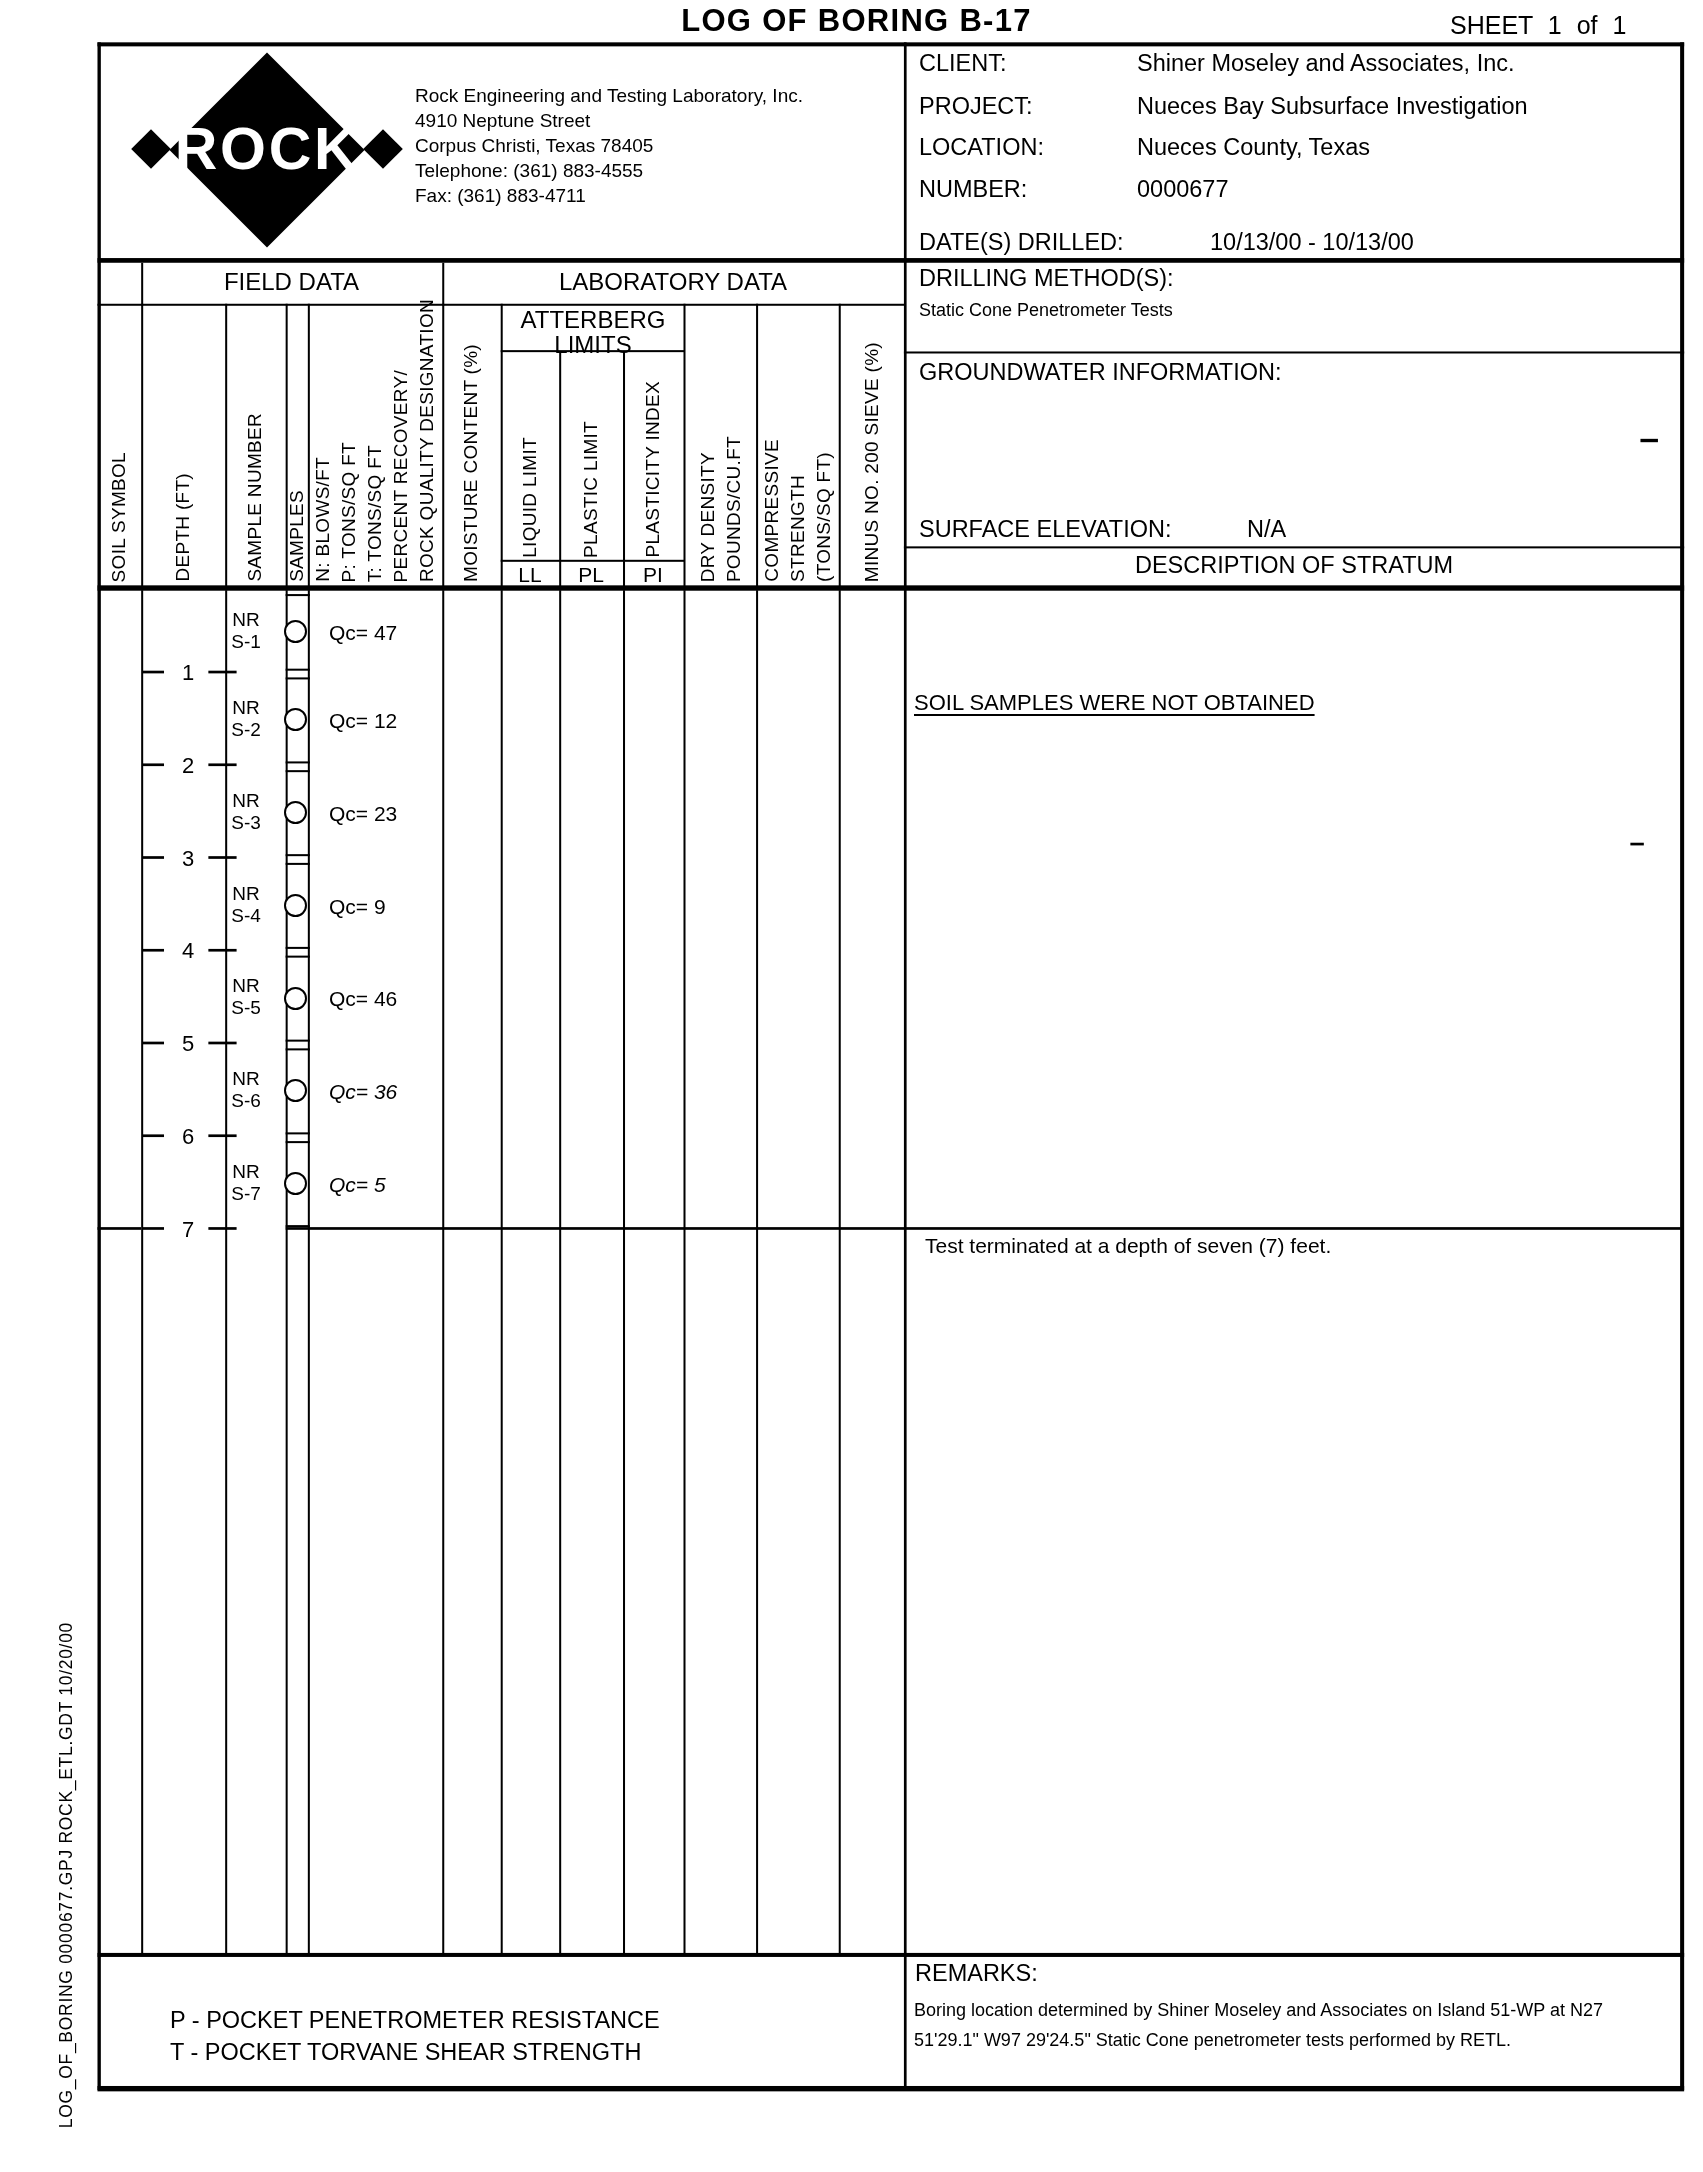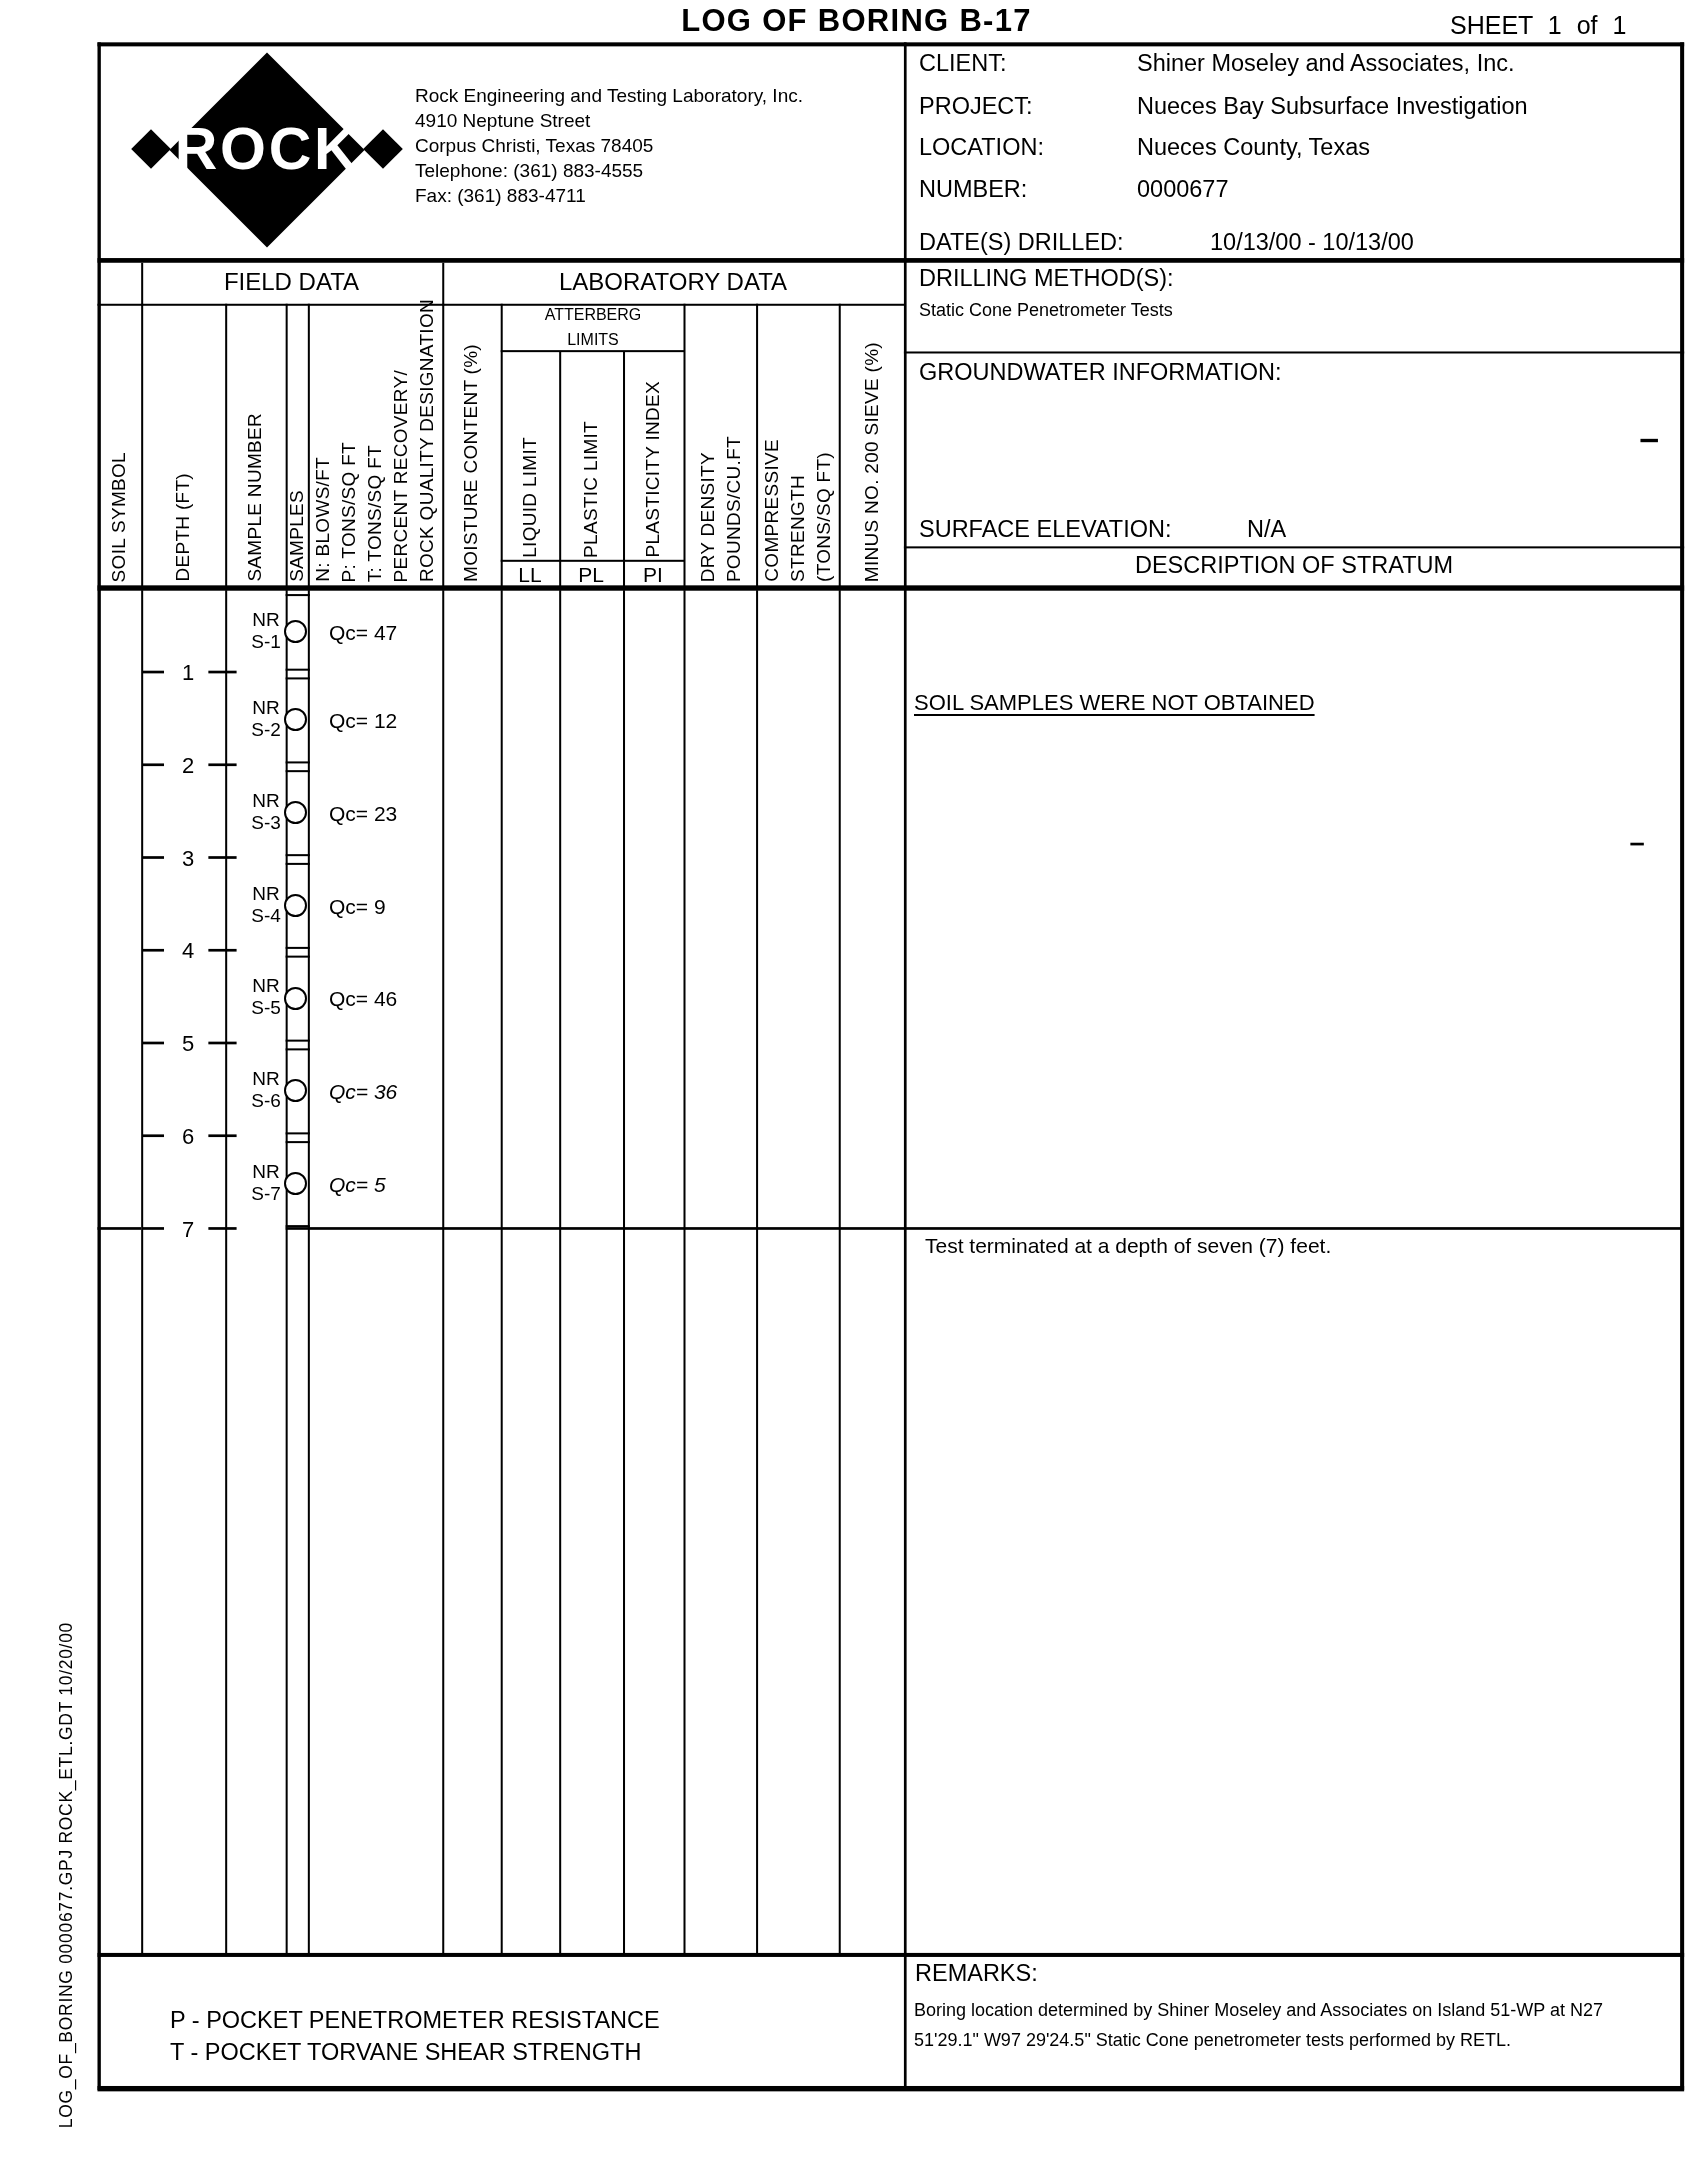--- a/index.html
+++ b/index.html
@@ -12,27 +12,27 @@
   }
   svg.grid { position:absolute; left:0; top:0; }
   .abs { position:absolute; }
   .title { position:absolute; left:571px; top:2.7px; width:571px; text-align:center;
            font-size:31px; font-weight:bold; letter-spacing:1.3px; }
   .sheet { position:absolute; left:1450px; top:10.8px; font-size:25px; word-spacing:8px; }
   .co-line { font-size:19px; line-height:25px; }
   .lbl { position:absolute; font-size:23.5px; white-space:nowrap; }
   .small { position:absolute; font-size:18px; white-space:nowrap; }
   .band { position:absolute; top:268px; text-align:center; font-size:24px; }
-  .att { position:absolute; text-align:center; font-size:16px; }
+  .att { position:absolute; text-align:center; font-size:24px; }
   .rotcol { position:absolute; display:flex; justify-content:center; align-items:flex-end; column-gap:4px; }
   .vt { writing-mode: vertical-rl; transform: rotate(180deg); white-space: nowrap;
         font-size:19px; letter-spacing:0.3px; }
   .llrow { position:absolute; top:563px; text-align:center; font-size:21px; }
   .tick-num { position:absolute; left:161px; width:54px; text-align:center; font-size:22px; }
-  .nr { position:absolute; left:236px; width:60px; text-align:center; font-size:19px; line-height:22px; }
+  .nr { position:absolute; left:216px; width:60px; text-align:center; font-size:19px; line-height:22px; }
   .smp-circle { position:absolute; left:284px; width:23px; height:23px; border:2px solid #000;
                 border-radius:50%; background:#fff; }
   .qc { position:absolute; left:329px; font-size:21px; white-space:nowrap; }
   .underline { text-decoration: underline; text-decoration-thickness: 2px; text-underline-offset: 4px; }
   .vside { position:absolute; left:56px; bottom:44px; writing-mode:vertical-rl;
            transform:rotate(180deg); white-space:nowrap; font-size:17.5px; letter-spacing:0.7px; }
   .diamond { position:absolute; background:#000; transform:rotate(45deg); }
   .logo-word { position:absolute; left:169px; top:120px; width:196px; text-align:center;
                color:#fff; font-weight:bold; font-size:59px; line-height:59px; letter-spacing:2.7px; }
   .legend-line { position:absolute; left:170px; font-size:23.5px; white-space:nowrap; }

